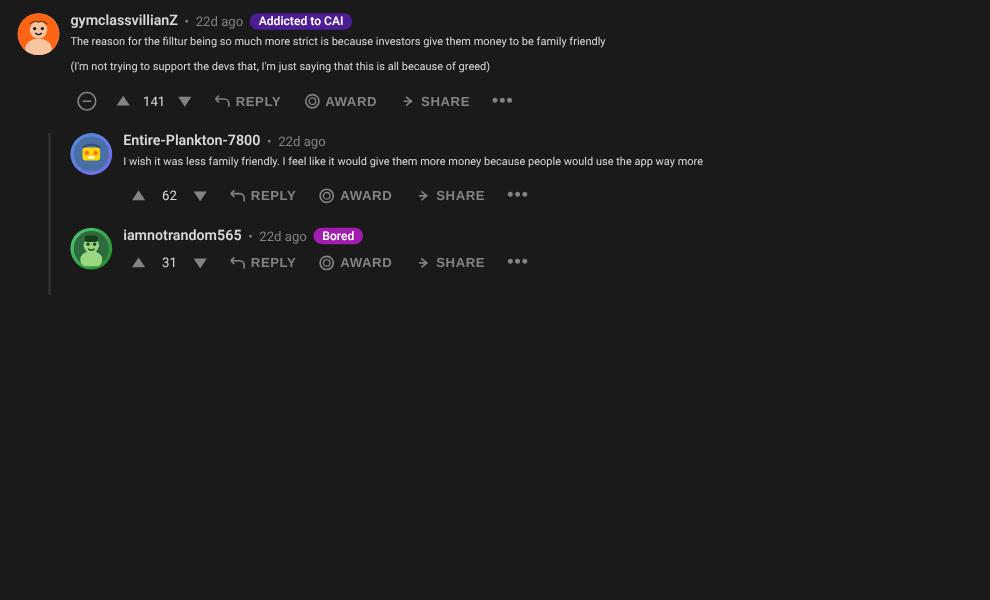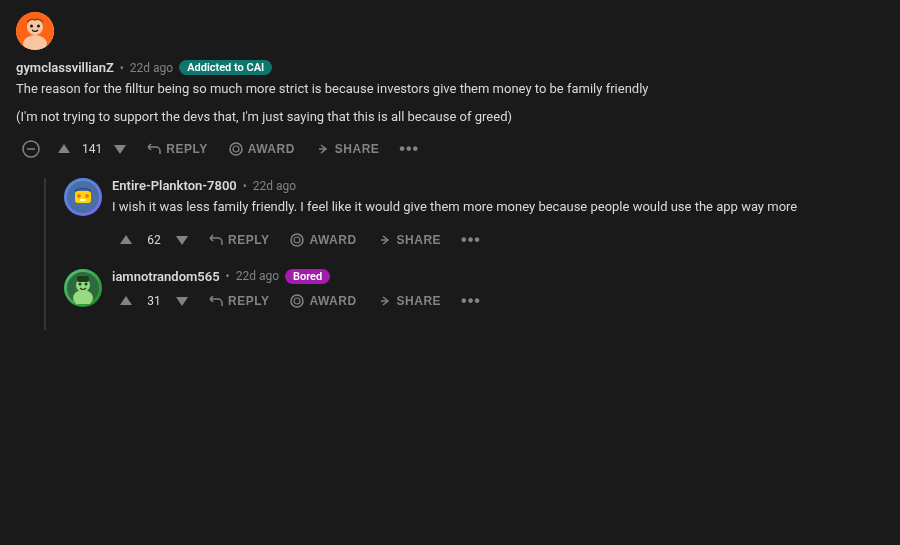--- a/index.html
+++ b/index.html
@@ -16,21 +16,20 @@
     .comment-thread {
       padding: 12px 16px;
       background: #1a1a1b;
     }
 
     
     .comment-top {
       display: flex;
       gap: 10px;
       padding-bottom: 8px;
-      flex-direction: column;
     }
 
     .avatar {
       width: 38px;
       height: 38px;
       border-radius: 50%;
       flex-shrink: 0;
       overflow: hidden;
     }
 
@@ -82,30 +81,30 @@
     .badge {
       display: inline-block;
       padding: 1px 8px;
       border-radius: 12px;
       font-size: 11px;
       font-weight: 600;
       color: #fff;
     }
 
     .badge-cai {
-      background-color: #0f766e;
+      background-color: #4c1d95;
     }
 
     .badge-bored {
       background-color: #a21caf;
     }
 
     .comment-text {
       color: #d7dadc;
-      font-size: 13px;
+      font-size: 10px;
       line-height: 1.5;
       margin-bottom: 10px;
     }
 
     .comment-text p {
       margin-bottom: 8px;
     }
     .comment-text p:last-child {
       margin-bottom: 0;
     }

